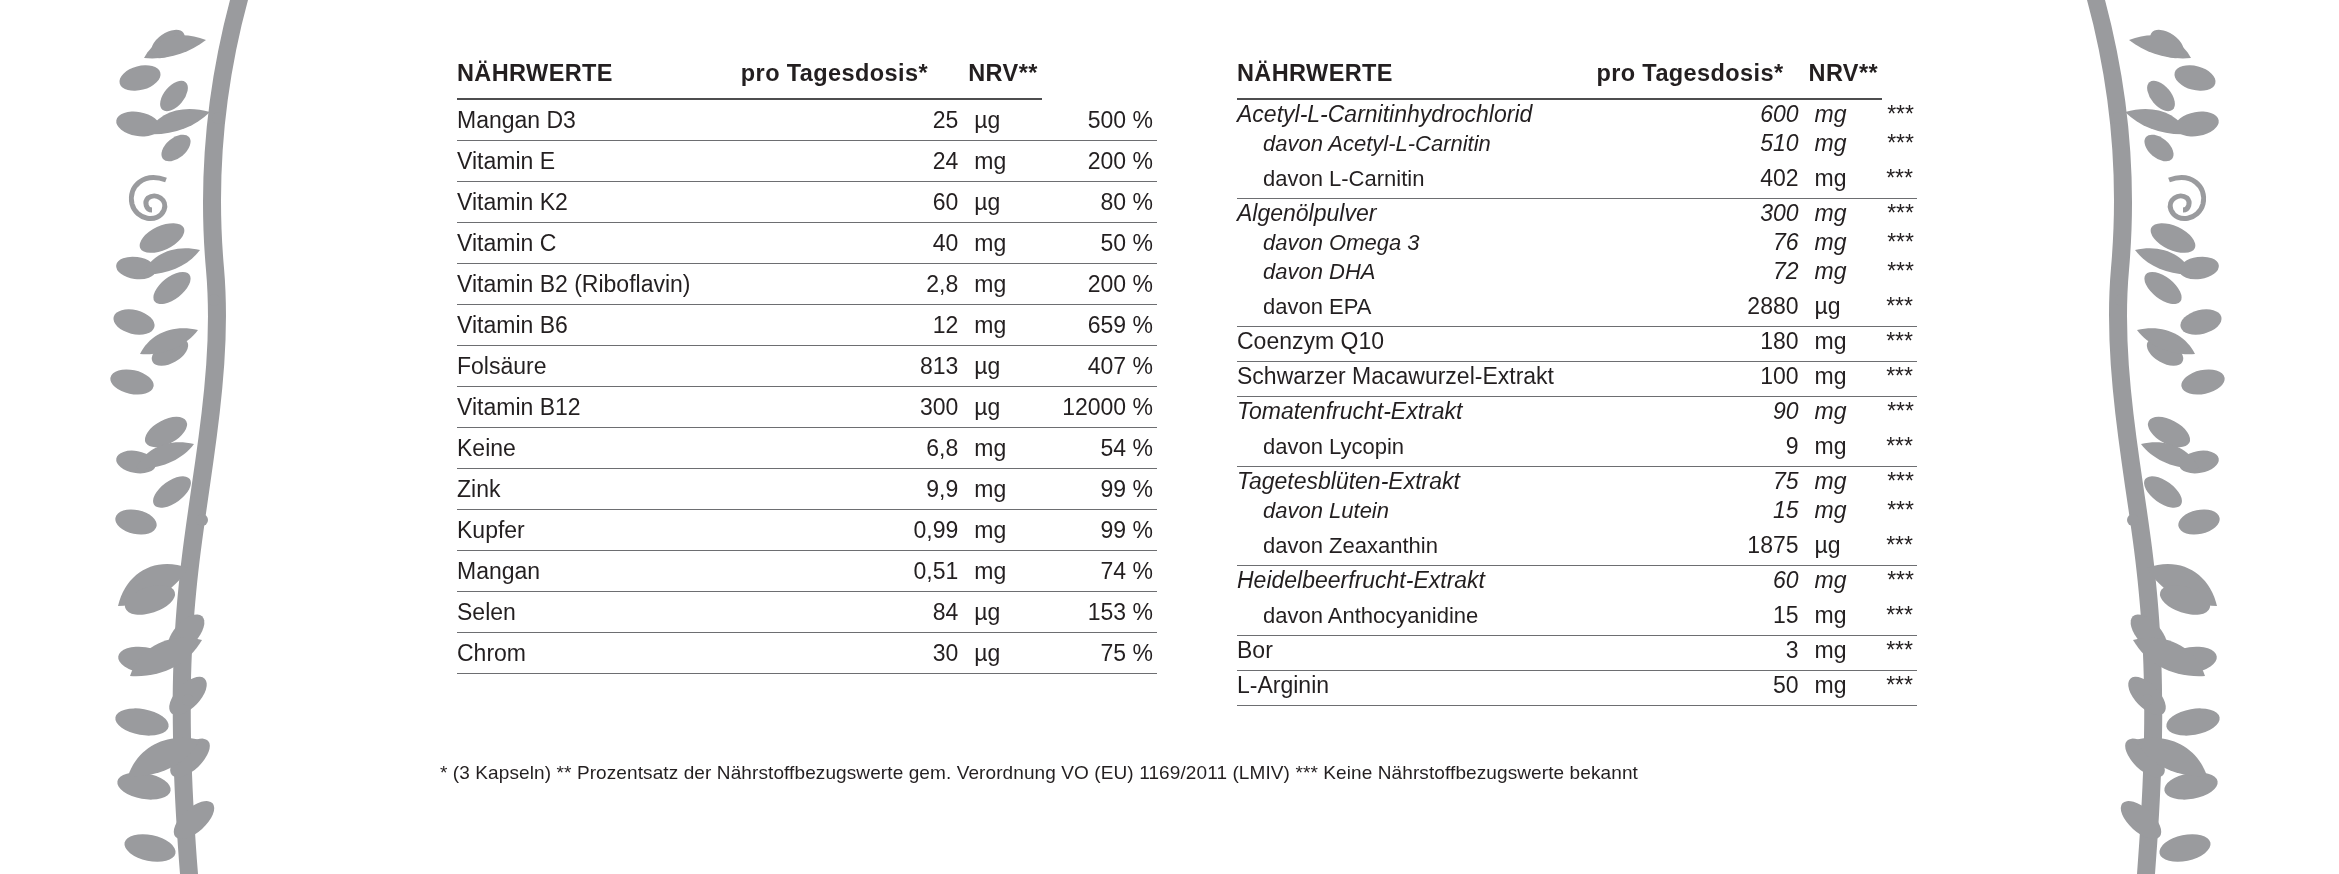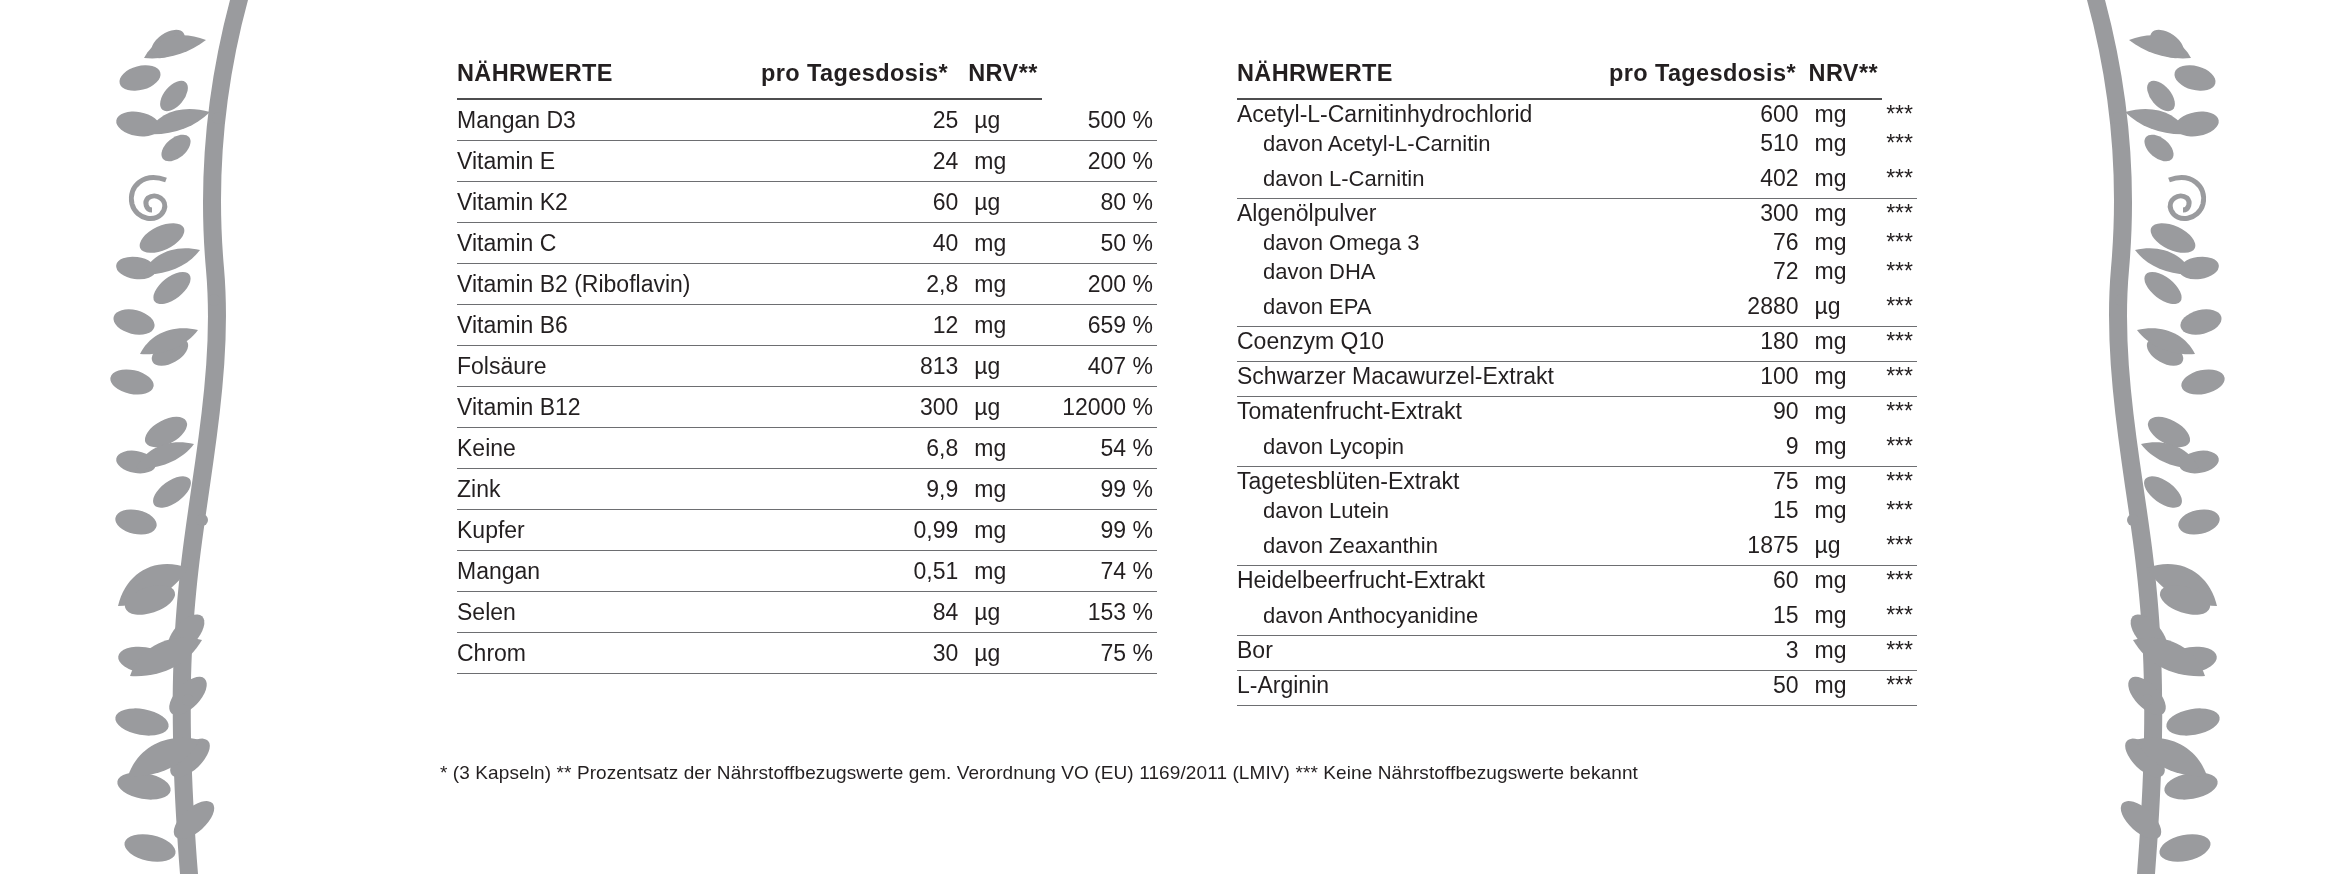--- a/index.html
+++ b/index.html
@@ -56,30 +56,30 @@
 
   thead th {
     font-size: 23.5px;
     font-weight: 700;
     letter-spacing: 0.4px;
     padding: 0 0 11px 0;
     border-bottom: 2.5px solid #4d4d4f;
     white-space: nowrap;
   }
   thead th.h-name  { text-align: left; }
-  thead th.h-dose  { text-align: center; }
+  thead th.h-dose  { text-align: left; }
   thead th.h-nrv   { text-align: left; padding-right: 4px; }
 
   tbody td {
     padding: 7px 0 6px 0;
     border-bottom: 1.4px solid #6d6e71;
     white-space: nowrap;
     vertical-align: bottom;
   }
-  tbody tr.no-rule td { border-bottom: none; padding-bottom: 1px; padding-top: 1px; }
+  tbody tr.no-rule td { border-bottom: none; padding-bottom: 1px; padding-top: 1px; font-style: italic; }
   tbody tr.group-first td { padding-top: 1px; }
 
   td.c-name  { text-align: left; }
   td.c-val   { text-align: right; padding-right: 10px; }
   td.c-unit  { text-align: left; width: 58px; padding-left: 6px; }
   td.c-nrv   { text-align: right; padding-right: 4px; }
 
   td.indent { padding-left: 26px; font-size: 22px; }
 
   .footnote {

